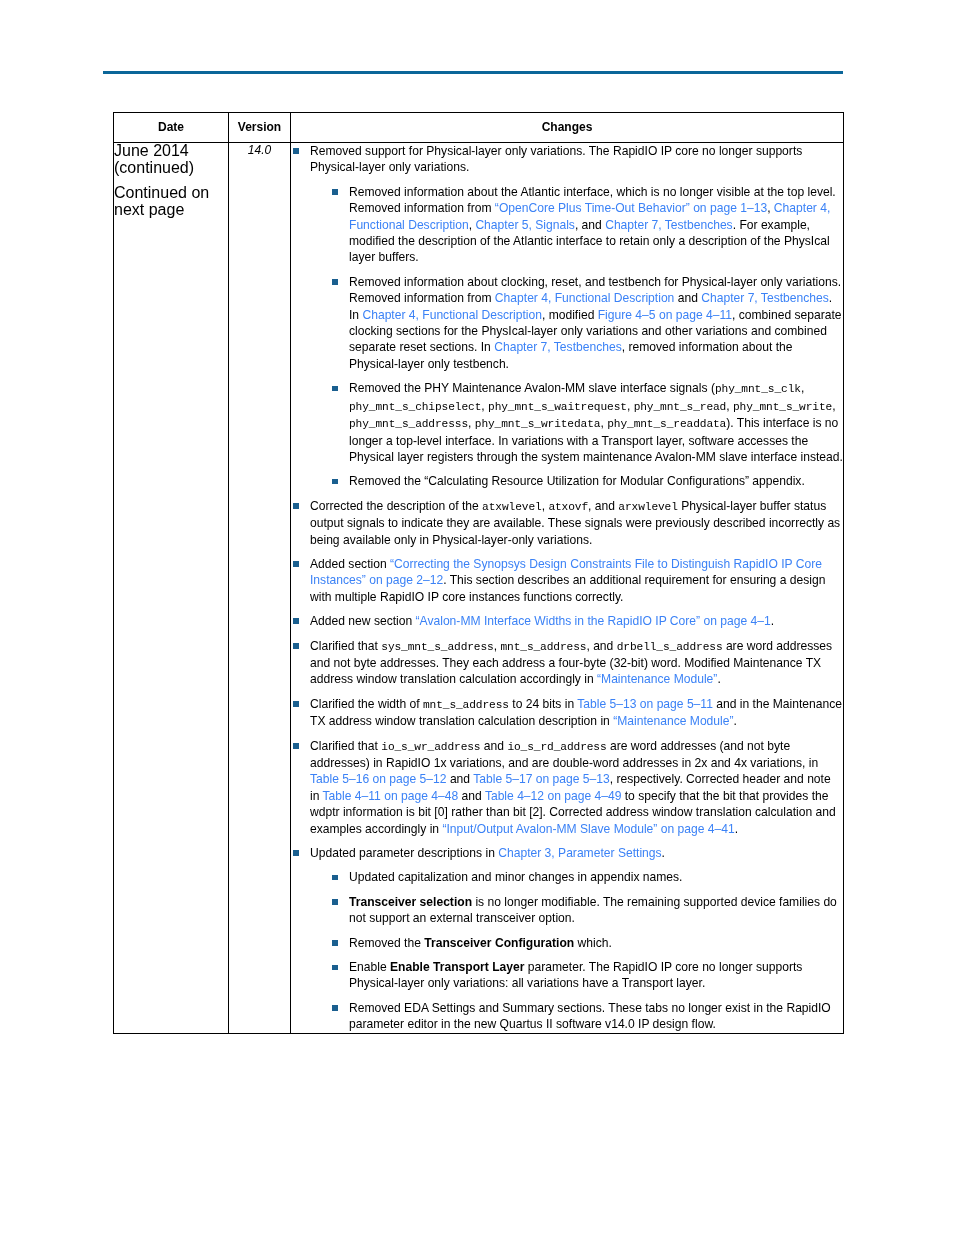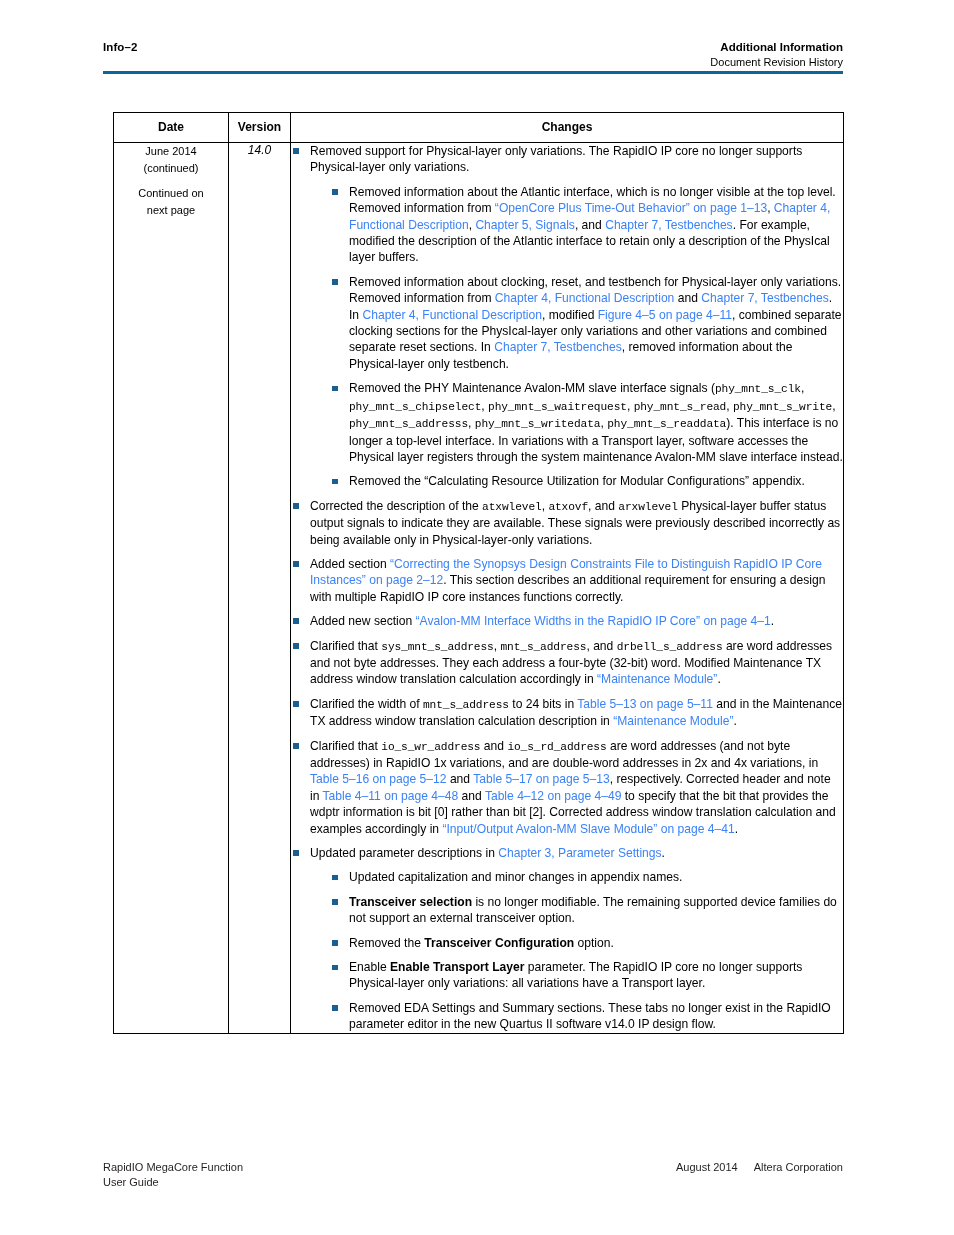--- a/index.html
+++ b/index.html
@@ -88,25 +88,24 @@
     font-weight: bold;
     padding: 7px 0 8px 0;
     border-bottom: 1.6px solid #000;
     background: #ffffff;
   }
   col.c-date { width: 115px; }
   col.c-ver  { width: 62px; }
   col.c-chg  { width: 553px; }
 
   .cell-date {
-    font-size: 11px;
+    font-size: 16px;
     line-height: 16.5px;
     padding: 8px 8px 8px 9px;
     vertical-align: middle;
-    text-align: center;
   }
   .cell-date .d-block { margin: 0; }
   .cell-date .d-gap { height: 9px; }
   .cell-ver {
     font-size: 12px;
     text-align: center;
     vertical-align: middle;
     font-style: italic;
   }
   .cell-changes {
@@ -187,29 +186,20 @@
     display: flex;
     gap: 16px;
     white-space: nowrap;
   }
 </style>
 </head>
 <body>
 
 <div class="page">
 
-  <div class="pg-header">
-    <div class="hdr-row">
-      <div class="hdr-left">Info–2</div>
-      <div class="hdr-right">
-        <div class="hdr-title">Additional Information</div>
-        <div class="hdr-sub">Document Revision History</div>
-      </div>
-    </div>
-  </div>
   <div class="hdr-rule"></div>
 
   <table class="rev-table">
     <colgroup>
       <col class="c-date">
         <col class="c-ver">
         <col class="c-chg">
     </colgroup>
     <thead>
       <tr>
@@ -300,43 +290,33 @@
                 <li>
                   <span class="bullet"></span>
                   <span class="txt">Updated capitalization and minor changes in appendix names.</span>
                 </li>
                 <li>
                   <span class="bullet"></span>
                   <span class="bld">Transceiver selection</span><span class="txt"> is no longer modifiable. The remaining supported device families do not support an external transceiver option.</span>
                 </li>
                 <li>
                   <span class="bullet"></span>
-                  <span class="txt">Removed the </span><span class="bld">Transceiver Configuration</span><span class="txt"> option.</span>
+                  <span class="txt">Removed the </span><span class="bld">Transceiver Configuration</span><span class="txt"> which.</span>
                 </li>
                 <li>
                   <span class="bullet"></span>
                   <span class="txt">Enable </span><span class="bld">Enable Transport Layer</span><span class="txt"> parameter. The RapidIO IP core no longer supports Physical-layer only variations: all variations have a Transport layer.</span>
                 </li>
                 <li>
                   <span class="bullet"></span>
                   <span class="txt">Removed EDA Settings and Summary sections. These tabs no longer exist in the RapidIO parameter editor in the new Quartus II software v14.0 IP design flow.</span>
                 </li>
               </ul>
             </li>
 
           </ul>
         </td>
       </tr>
     </tbody>
   </table>
 
-  <div class="pg-footer">
-    <div class="ft-left">
-      <div>RapidIO MegaCore Function</div>
-      <div>User Guide</div>
-    </div>
-    <div class="ft-right">
-      <span>August 2014</span>
-      <span>Altera Corporation</span>
-    </div>
-  </div>
 
 </div>
 
 </body></html>

